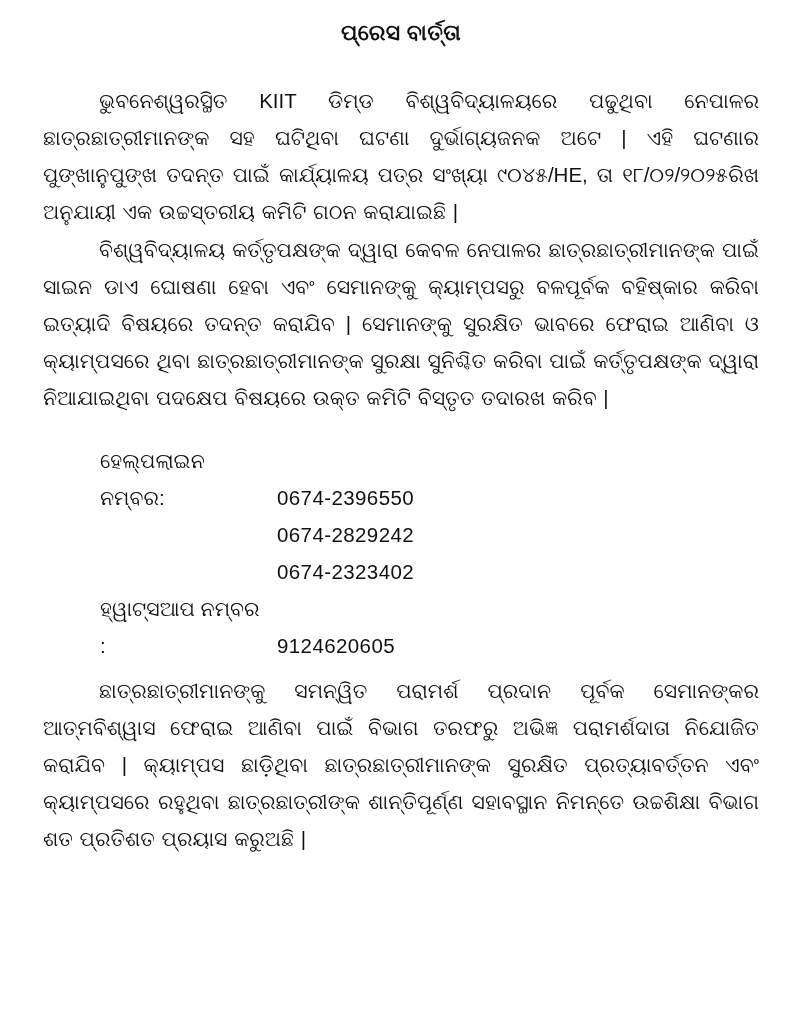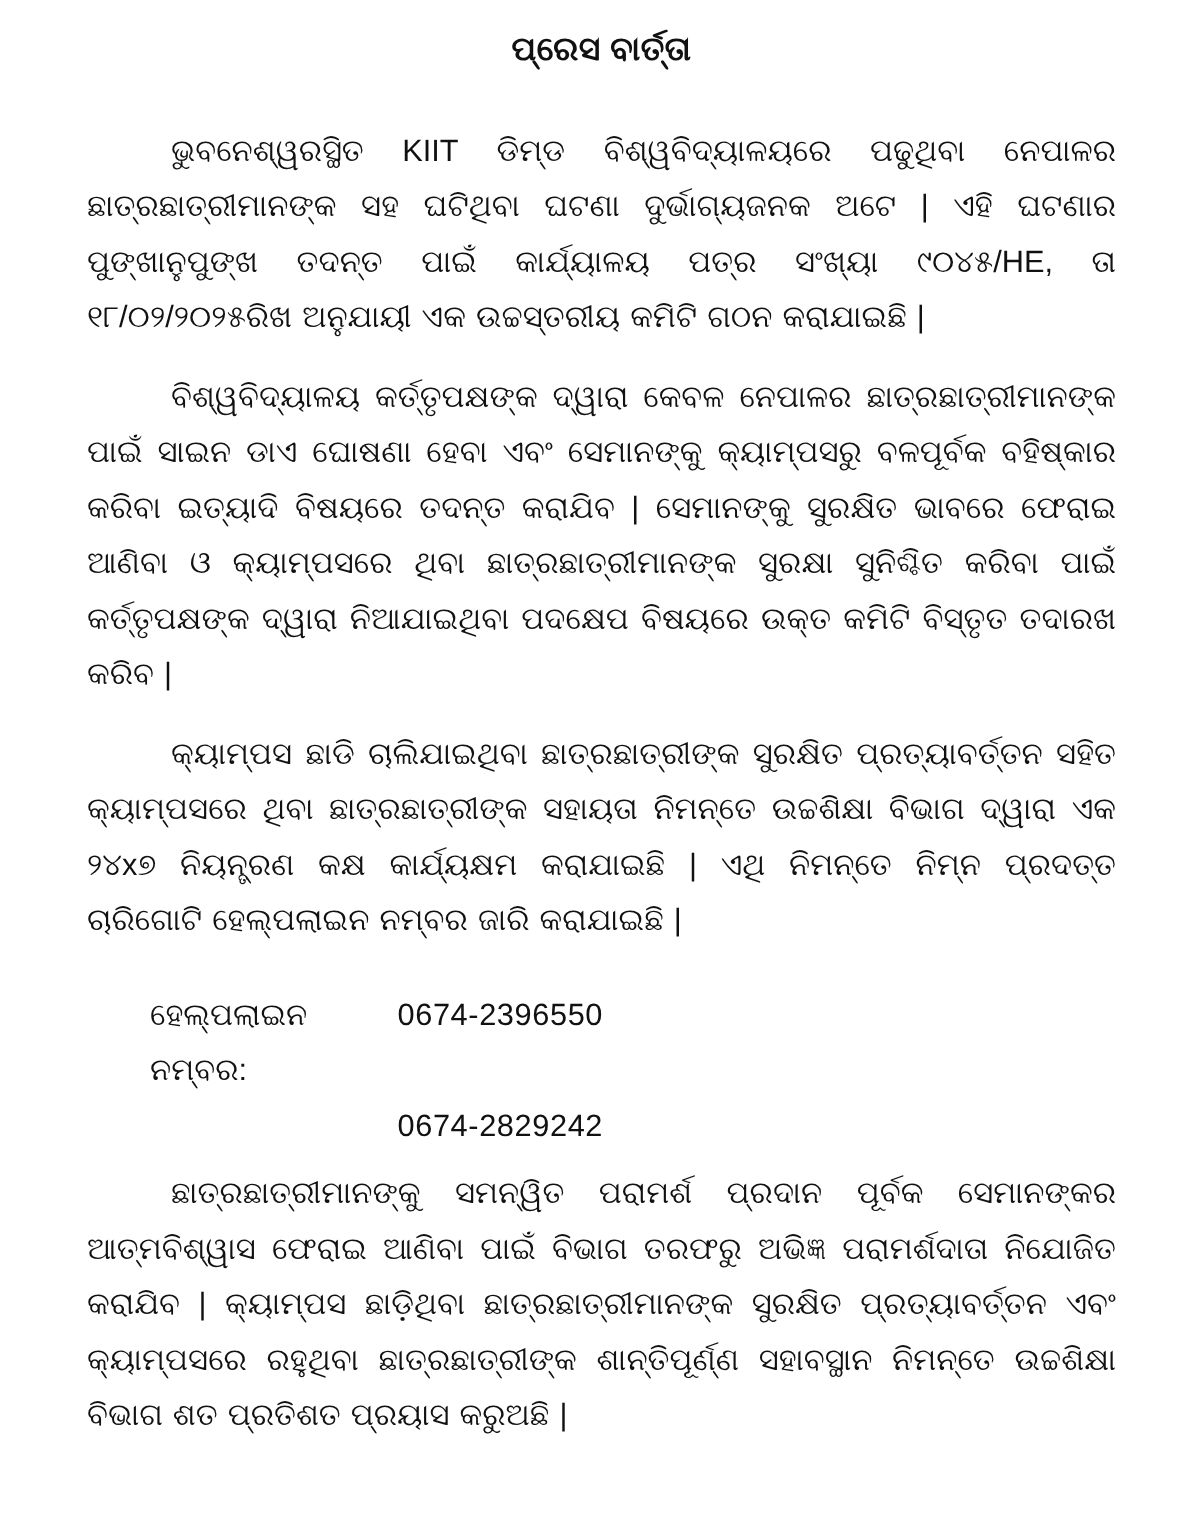--- a/index.html
+++ b/index.html
@@ -27,32 +27,33 @@
     font-weight: 600;
     letter-spacing: 0.3px;
     margin: 0 0 36px 0;
   }
   .para {
     font-size: 20.5px;
     font-weight: 500;
     line-height: 37px;
     text-align: justify;
     text-indent: 56px;
-    margin: 16px;
+    margin: 1px;
     word-spacing: 1px;
   }
   .helpline-block {
     margin: 26px 0 6px 58px;
   }
   .helpline-row {
     display: flex;
-    align-items: flex-start;
+    align-items: flex-end;
     line-height: 37px;
     font-size: 20.5px;
     font-weight: 500;
+    gap: 12px;
   }
   .helpline-label {
     width: 165px;
     flex: 0 0 165px;
   }
   .helpline-number {
     font-weight: 400;
     letter-spacing: 0.4px;
   }
   .closing-para {
@@ -64,34 +65,41 @@
 
 <div class="page">
 
   <h1 class="doc-title">ପ୍ରେସ ବାର୍ତ୍ତା</h1>
 
   <p class="para">ଭୁବନେଶ୍ୱରସ୍ଥିତ KIIT ଡିମ୍ଡ ବିଶ୍ୱବିଦ୍ୟାଳୟରେ ପଢୁଥିବା ନେପାଳର ଛାତ୍ରଛାତ୍ରୀମାନଙ୍କ ସହ ଘଟିଥିବା ଘଟଣା ଦୁର୍ଭାଗ୍ୟଜନକ ଅଟେ | ଏହି ଘଟଣାର ପୁଙ୍ଖାନୁପୁଙ୍ଖ ତଦନ୍ତ ପାଇଁ କାର୍ଯ୍ୟାଳୟ ପତ୍ର ସଂଖ୍ୟା ୯୦୪୫/HE, ତା ୧୮/୦୨/୨୦୨୫ରିଖ ଅନୁଯାୟୀ ଏକ ଉଚ୍ଚସ୍ତରୀୟ କମିଟି ଗଠନ କରାଯାଇଛି |</p>
 
 
   <p class="para">ବିଶ୍ୱବିଦ୍ୟାଳୟ କର୍ତ୍ତୃପକ୍ଷଙ୍କ ଦ୍ୱାରା କେବଳ ନେପାଳର ଛାତ୍ରଛାତ୍ରୀମାନଙ୍କ ପାଇଁ ସାଇନ ଡାଏ ଘୋଷଣା ହେବା ଏବଂ ସେମାନଙ୍କୁ କ୍ୟାମ୍ପସରୁ ବଳପୂର୍ବକ ବହିଷ୍କାର କରିବା ଇତ୍ୟାଦି ବିଷୟରେ ତଦନ୍ତ କରାଯିବ | ସେମାନଙ୍କୁ ସୁରକ୍ଷିତ ଭାବରେ ଫେରାଇ ଆଣିବା ଓ କ୍ୟାମ୍ପସରେ ଥିବା ଛାତ୍ରଛାତ୍ରୀମାନଙ୍କ ସୁରକ୍ଷା ସୁନିଶ୍ଚିତ କରିବା ପାଇଁ କର୍ତ୍ତୃପକ୍ଷଙ୍କ ଦ୍ୱାରା ନିଆଯାଇଥିବା ପଦକ୍ଷେପ ବିଷୟରେ ଉକ୍ତ କମିଟି ବିସ୍ତୃତ ତଦାରଖ କରିବ |</p>
 
-  <p class="para">କ୍ୟାମ୍ପସ ଛାଡି ଚାଲିଯାଇଥିବା ଛାତ୍ରଛାତ୍ରୀଙ୍କ ସୁରକ୍ଷିତ ପ୍ରତ୍ୟାବର୍ତ୍ତନ ସହିତ  କ୍ୟାମ୍ପସରେ ଥିବା ଛାତ୍ରଛାତ୍ରୀଙ୍କ ସହାୟତା ନିମନ୍ତେ ଉଚ୍ଚଶିକ୍ଷା ବିଭାଗ ଦ୍ୱାରା ଏକ ୨୪x୭ ନିୟନ୍ତ୍ରଣ କକ୍ଷ କାର୍ଯ୍ୟକ୍ଷମ କରାଯାଇଛି | ଏଥି ନିମନ୍ତେ ନିମ୍ନ ପ୍ରଦତ୍ତ ଚାରିଗୋଟି ହେଲ୍ପଲାଇନ ନମ୍ବର ଜାରି କରାଯାଇଛି |</p>
 
   <div class="helpline-block">
 
     <div class="helpline-row">
       <span class="helpline-label">ହେଲ୍ପଲାଇନ ନମ୍ବର:</span>
       <span class="helpline-number">0674-2396550</span>
     </div>
 
     <div class="helpline-row">
       <span class="helpline-label"></span>
       <span class="helpline-number">0674-2829242</span>
     </div>
 
+    <div class="helpline-row">
+      <span class="helpline-label"></span>
+      <span class="helpline-number">0674-2323402</span>
+    </div>
 
 
+    <div class="helpline-row">
+      <span class="helpline-label">ହ୍ୱାଟ୍ସଆପ ନମ୍ବର :</span>
+      <span class="helpline-number">9124620605</span>
+    </div>
 
   </div>
 
   <p class="para closing-para">ଛାତ୍ରଛାତ୍ରୀମାନଙ୍କୁ ସମନ୍ୱିତ ପରାମର୍ଶ ପ୍ରଦାନ ପୂର୍ବକ ସେମାନଙ୍କର ଆତ୍ମବିଶ୍ୱାସ ଫେରାଇ ଆଣିବା ପାଇଁ ବିଭାଗ ତରଫରୁ ଅଭିଜ୍ଞ ପରାମର୍ଶଦାତା ନିଯୋଜିତ କରାଯିବ | କ୍ୟାମ୍ପସ ଛାଡ଼ିଥିବା ଛାତ୍ରଛାତ୍ରୀମାନଙ୍କ ସୁରକ୍ଷିତ ପ୍ରତ୍ୟାବର୍ତ୍ତନ ଏବଂ କ୍ୟାମ୍ପସରେ ରହୁଥିବା ଛାତ୍ରଛାତ୍ରୀଙ୍କ ଶାନ୍ତିପୂର୍ଣ୍ଣ ସହାବସ୍ଥାନ ନିମନ୍ତେ ଉଚ୍ଚଶିକ୍ଷା ବିଭାଗ ଶତ ପ୍ରତିଶତ ପ୍ରୟାସ କରୁଅଛି |</p>
 
 </div>
 
 </body></html>

